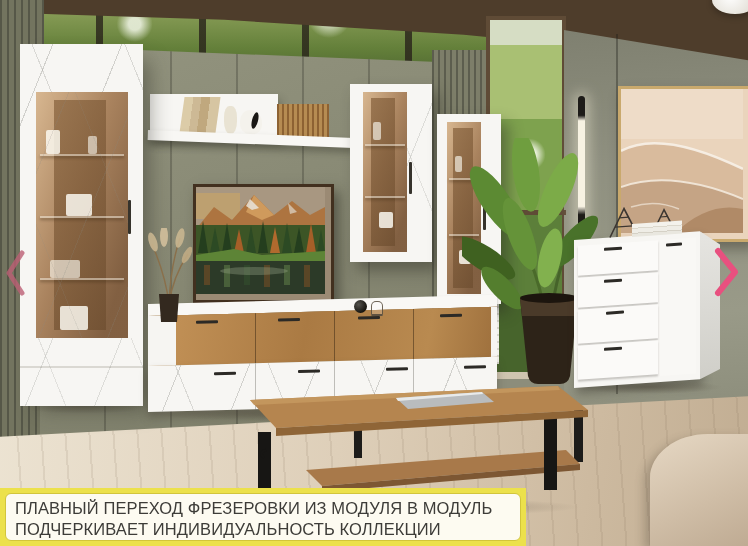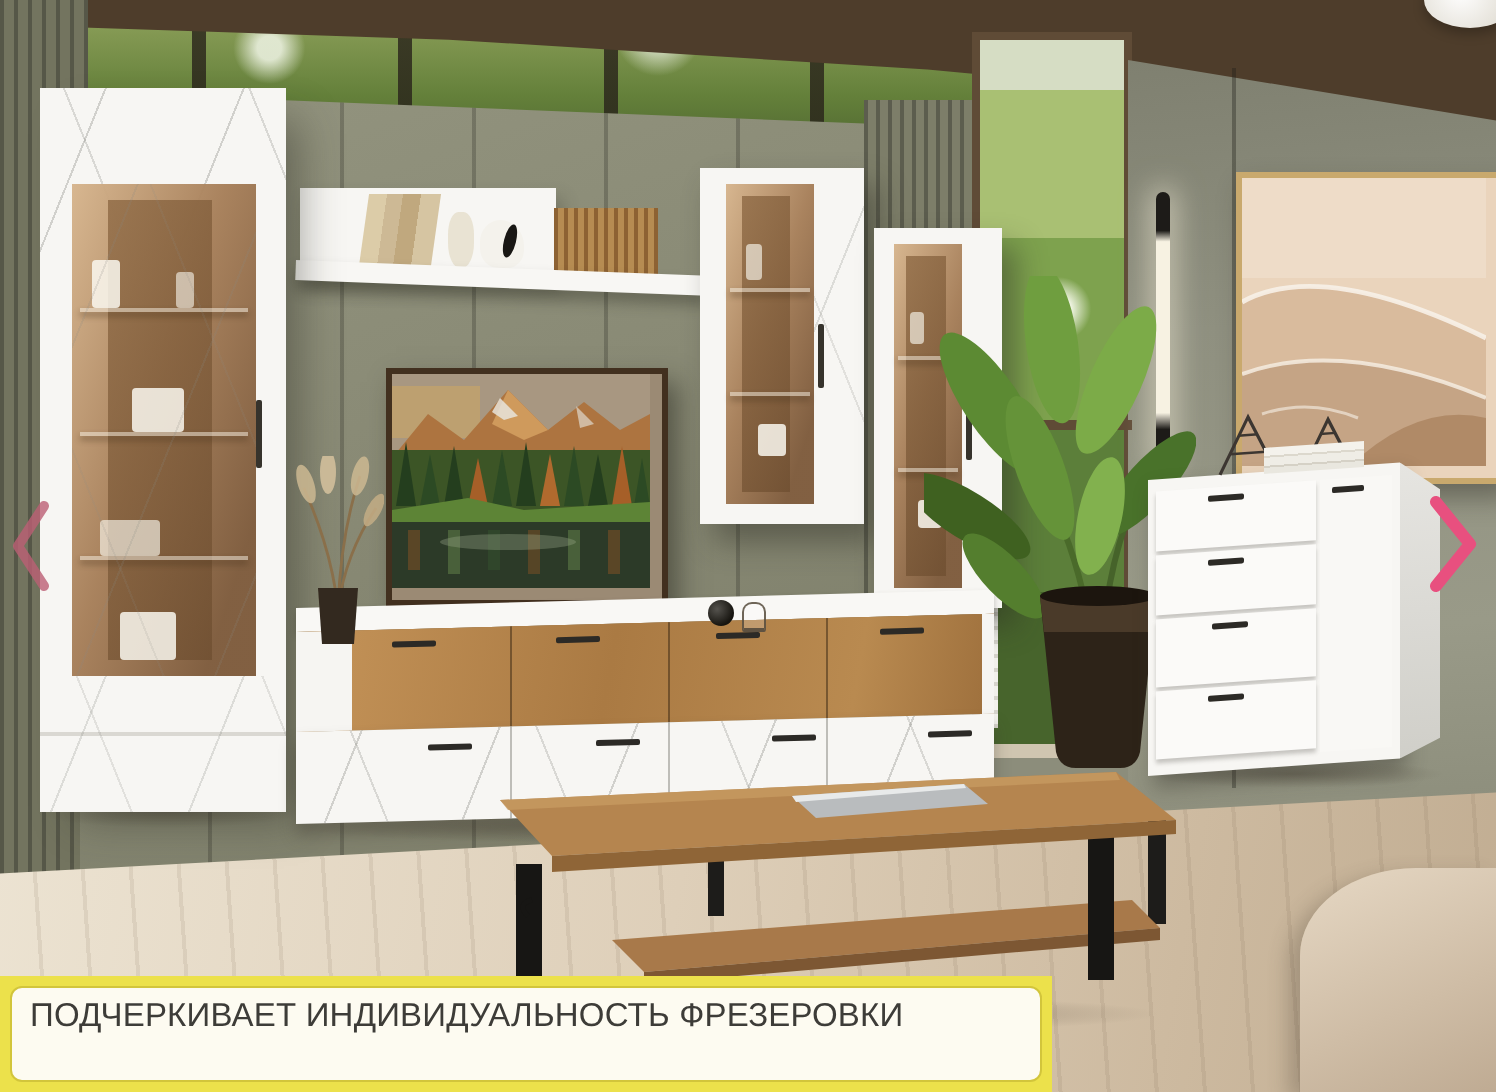--- a/index.html
+++ b/index.html
@@ -367,17 +367,18 @@
 
   <svg class="abs arrow" style="left:2px;top:248px;" width="28" height="50" viewBox="0 0 28 50">
     <polyline points="20,5 7,25 20,45" stroke="#bb5f74" stroke-width="5" fill="none" stroke-linecap="round" stroke-linejoin="round" opacity=".8"></polyline>
   </svg>
   <svg class="abs arrow" style="left:710px;top:246px;" width="32" height="52" viewBox="0 0 32 52">
     <polyline points="8,5 25,26 8,47" stroke="#e8507f" stroke-width="6" fill="none" stroke-linecap="round" stroke-linejoin="round"></polyline>
   </svg>
 
   <div class="abs caption">
     <div class="caption-panel">
-      <div class="caption-line">ПОДЧЕРКИВАЕТ ИНДИВИДУАЛЬНОСТЬ ФРЕЗЕРОВКИ</div>
+      <div class="caption-line">ПЛАВНЫЙ ПЕРЕХОД ФРЕЗЕРОВКИ ИЗ МОДУЛЯ В МОДУЛЬ</div>
+      <div class="caption-line">ПОДЧЕРКИВАЕТ ИНДИВИДУАЛЬНОСТЬ КОЛЛЕКЦИИ</div>
     </div>
   </div>
 
 </div>
 
 </body></html>

